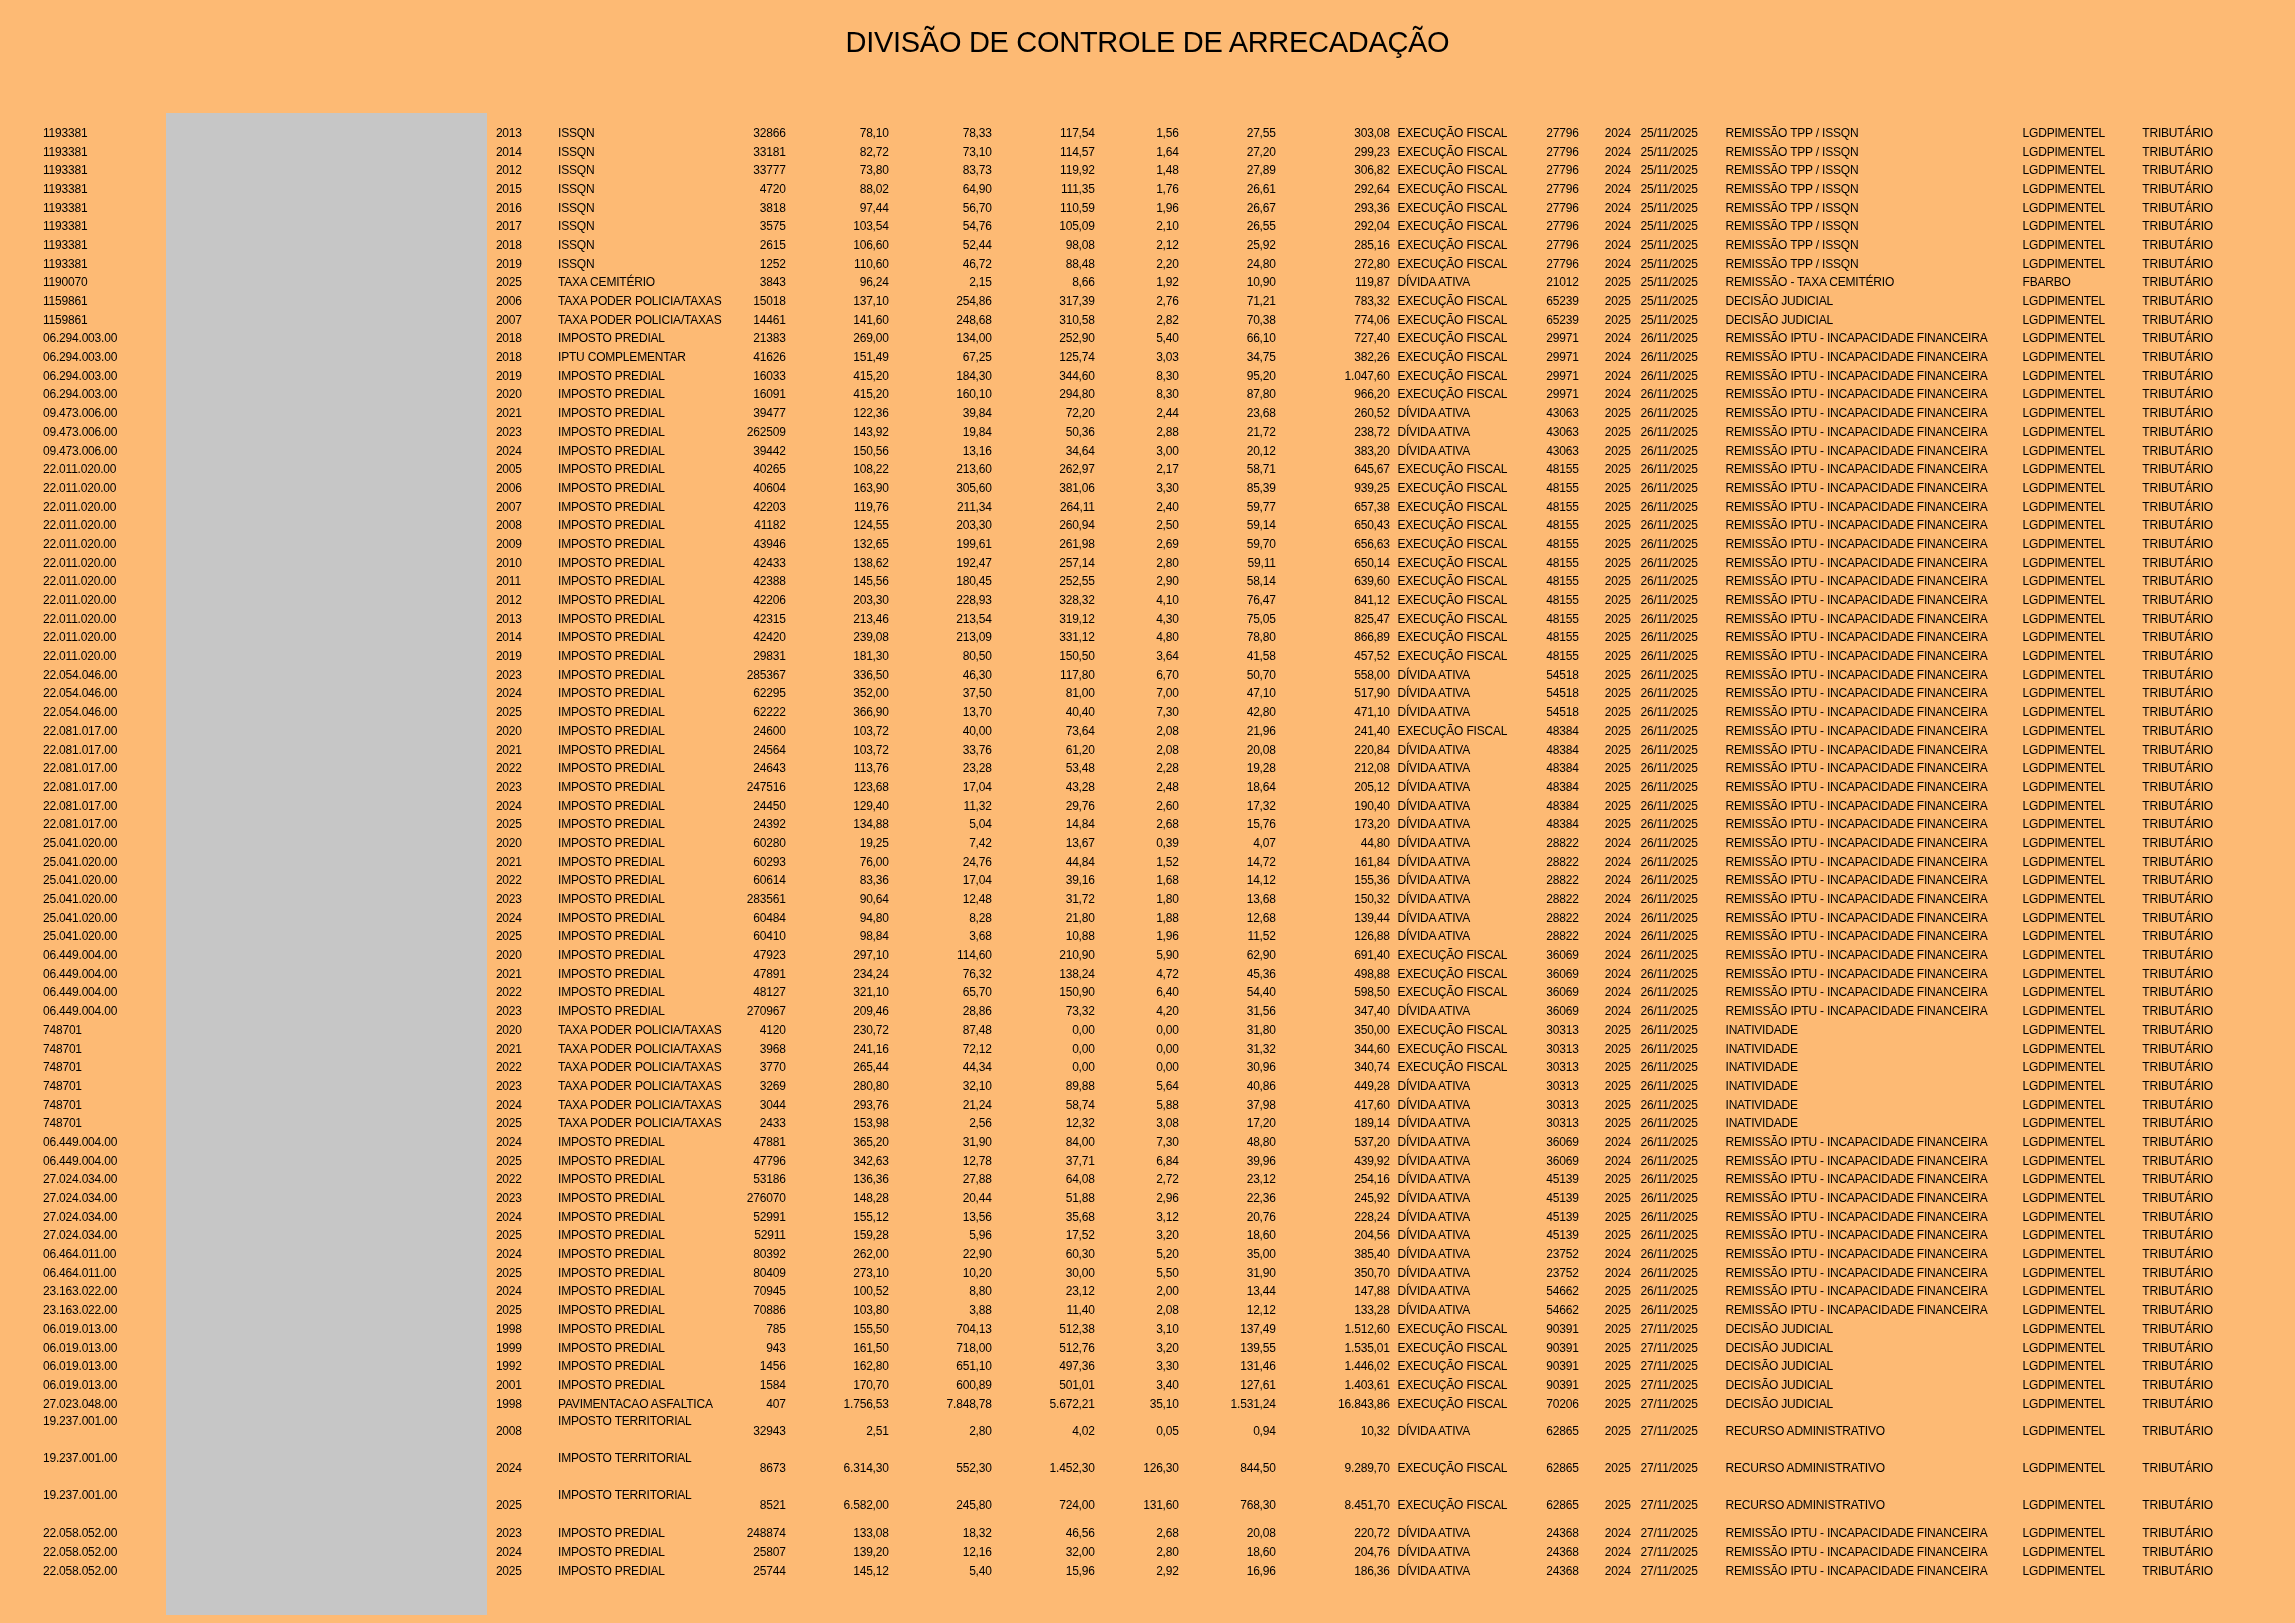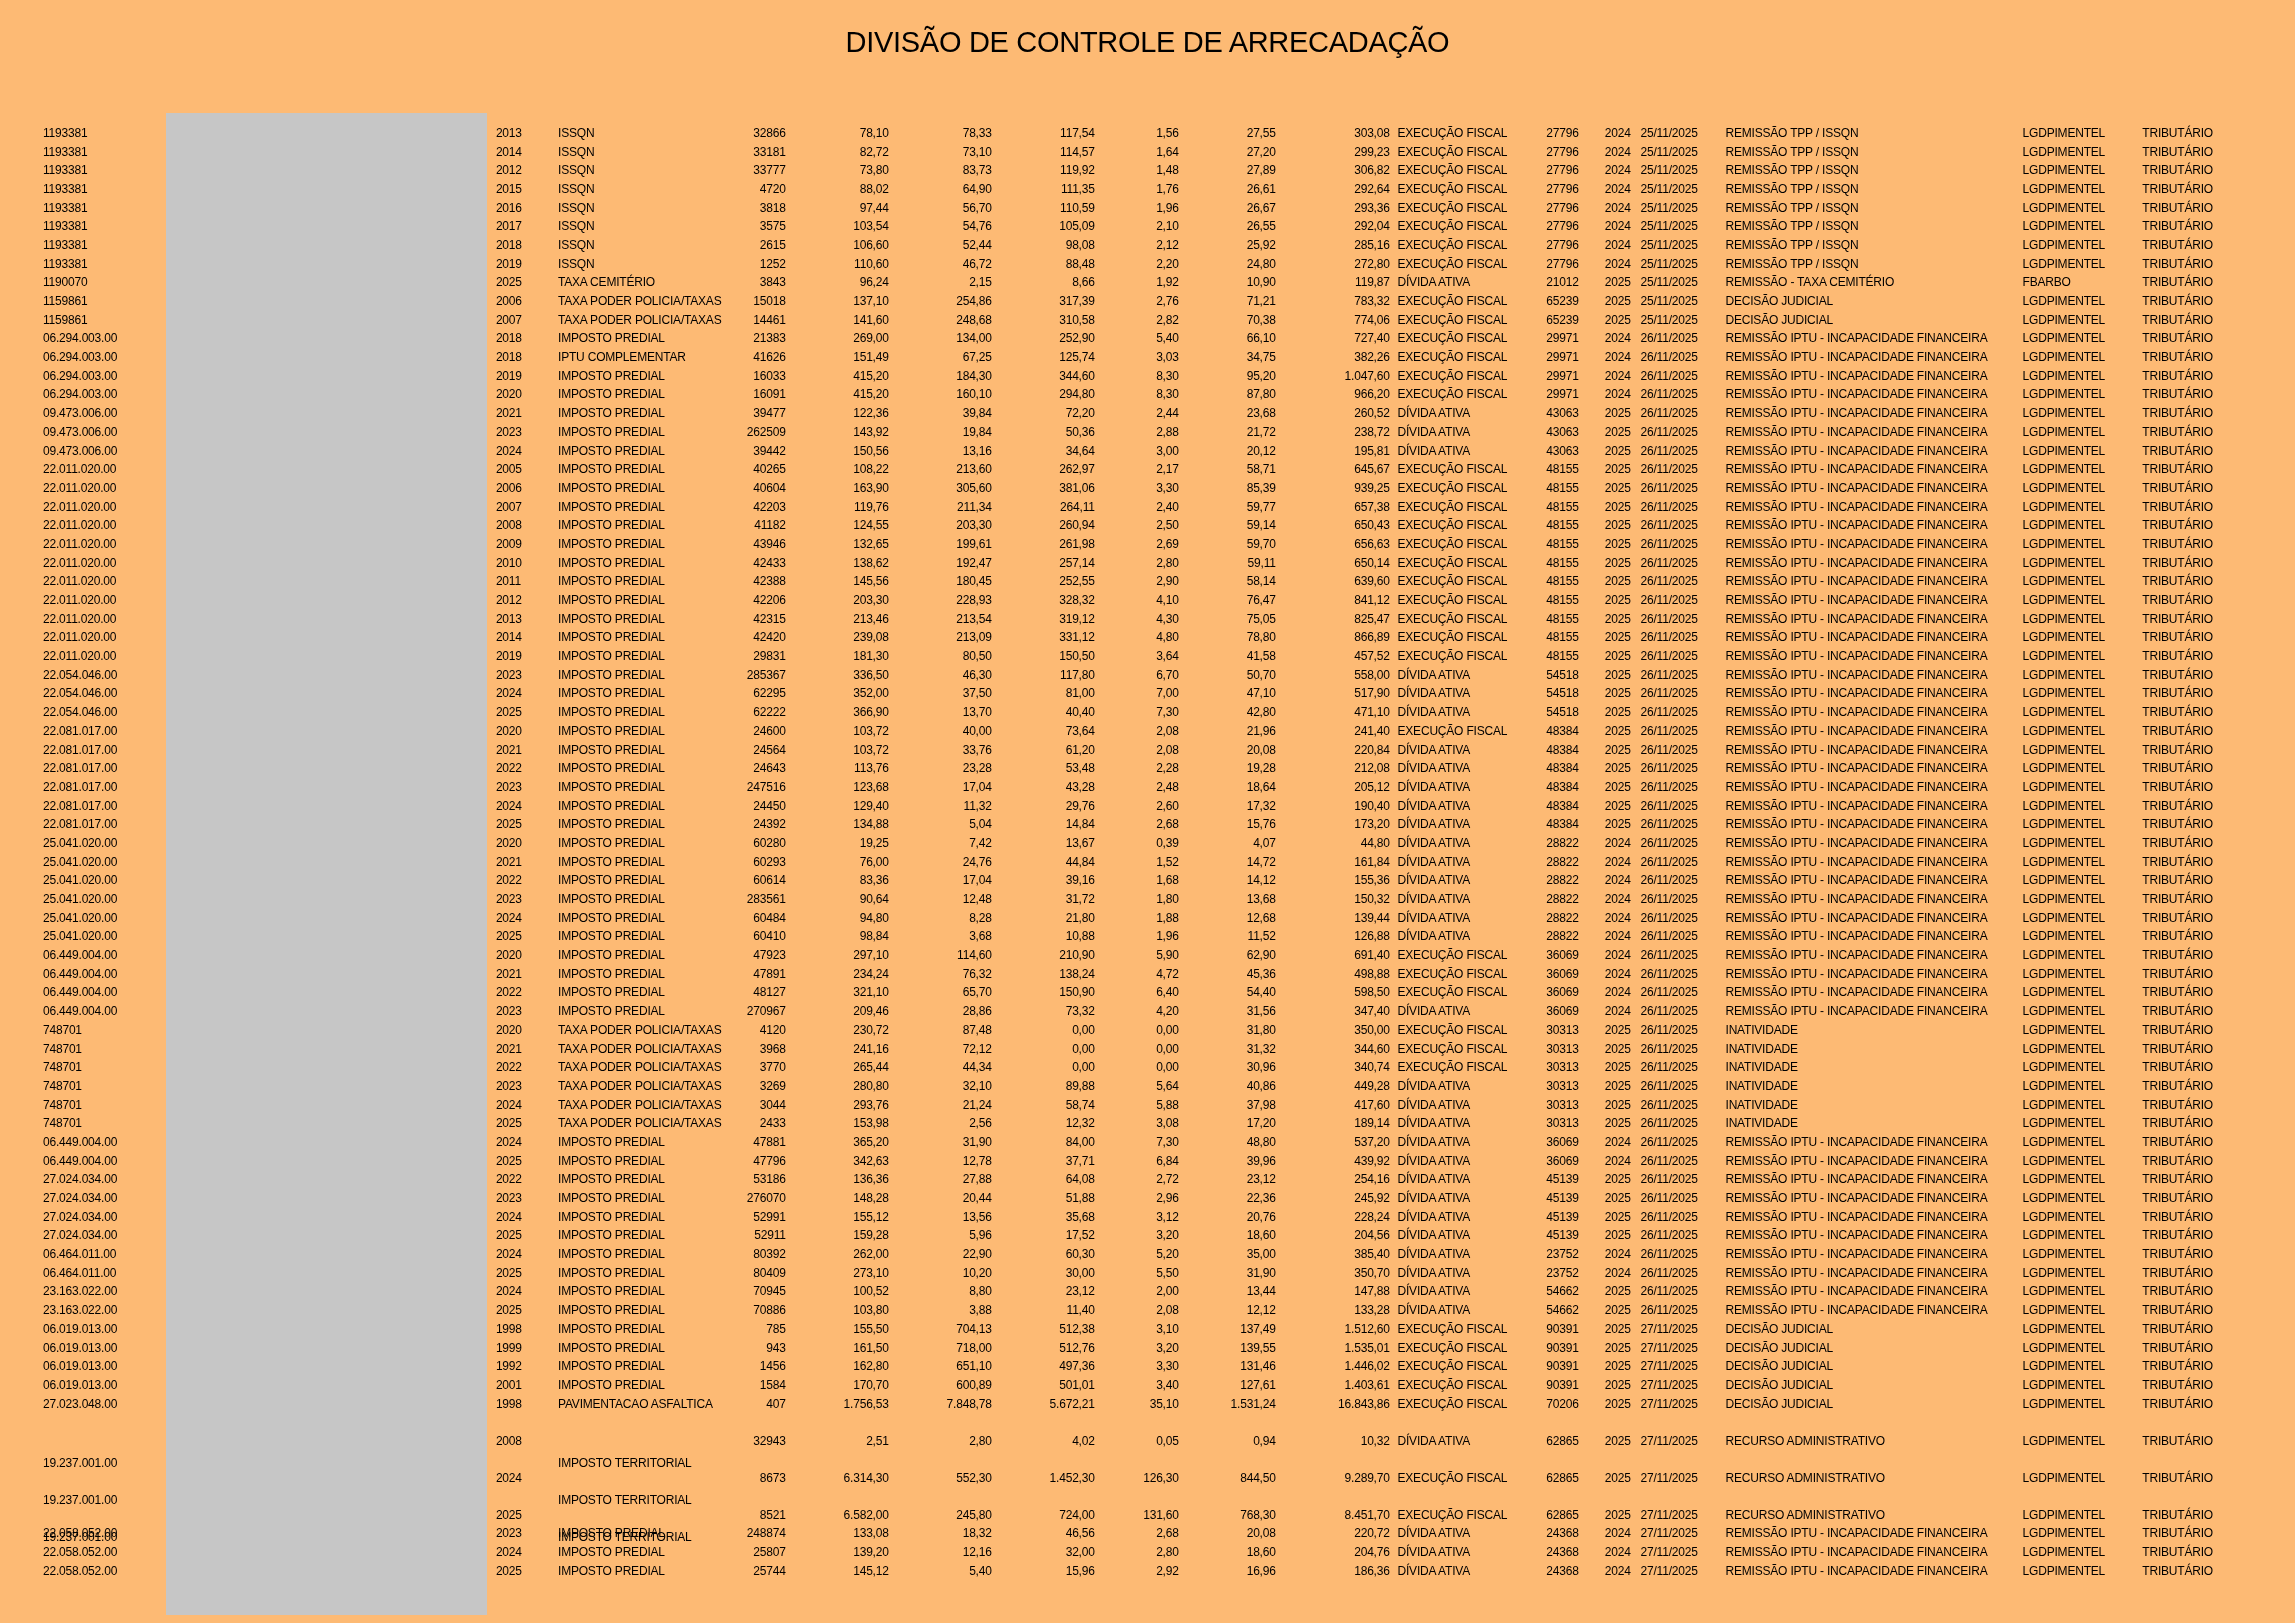--- a/index.html
+++ b/index.html
@@ -44,21 +44,21 @@
     width:2253px;
   }
   .row{
     display:grid;
     grid-template-columns:124px 321px 46px 186px 67px 103px 103px 103px 84px 97px 114px 130px 59px 52px 85px 301px 121px auto;
     height:18.7px;
     align-items:center;
   }
   .row.tall{height:37px;}
   .row.tall .cell{align-self:center;}
-  .row.tall .c-id, .row.tall .c-tax{align-self:start;padding-top:2px;margin-top:42px;}
+  .row.tall .c-id, .row.tall .c-tax{align-self:start;padding-top:2px;}
   .cell{
     font-size:12px;
     line-height:13px;
     letter-spacing:-0.2px;
     white-space:nowrap;
     overflow:visible;
   }
   .num{text-align:right;padding-right:1.3px;}
   .c-year{padding-left:7.9px;}
   .c-tax{padding-left:24px;}
@@ -431,21 +431,21 @@
     <div class="cell c-id">09.473.006.00</div>
     <div class="cell c-redact"></div>
     <div class="cell c-year">2024</div>
     <div class="cell c-tax">IMPOSTO PREDIAL</div>
     <div class="cell num">39442</div>
     <div class="cell num">150,56</div>
     <div class="cell num">13,16</div>
     <div class="cell num">34,64</div>
     <div class="cell num">3,00</div>
     <div class="cell num">20,12</div>
-    <div class="cell num">195,81</div>
+    <div class="cell num">383,20</div>
     <div class="cell c-status">DÍVIDA ATIVA</div>
     <div class="cell c-proc">43063</div>
     <div class="cell c-pyear">2025</div>
     <div class="cell c-date">26/11/2025</div>
     <div class="cell c-reason">REMISSÃO IPTU - INCAPACIDADE FINANCEIRA</div>
     <div class="cell c-user">LGDPIMENTEL</div>
     <div class="cell c-cat">TRIBUTÁRIO</div>
   </div>
       <div class="row">
     <div class="cell c-id">22.011.020.00</div>

